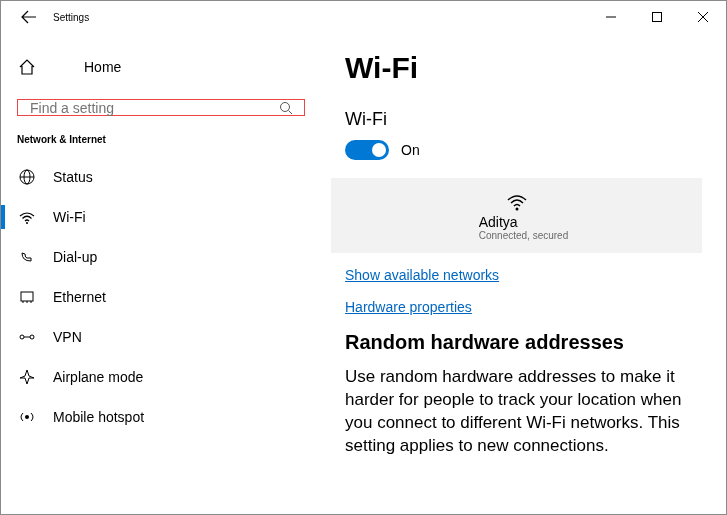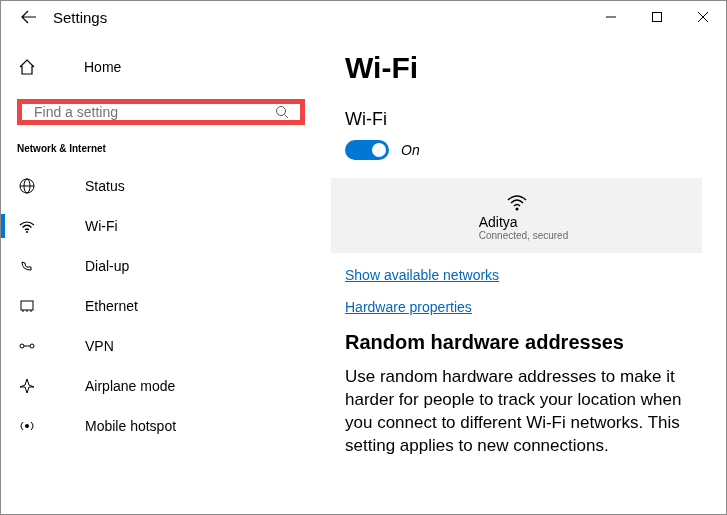--- a/index.html
+++ b/index.html
@@ -25,21 +25,21 @@
   }
   .titlebar .back {
     width: 40px;
     height: 32px;
     display: flex;
     align-items: center;
     justify-content: center;
   }
   .titlebar .title {
     padding-left: 4px;
-    font-size: 15px;
+    font-size: 10px;
   }
   .winbtns {
     margin-left: auto;
     display: flex;
   }
   .winbtn {
     width: 46px;
     height: 32px;
     display: flex;
     align-items: center;
@@ -60,22 +60,22 @@
     align-items: center;
     height: 40px;
     padding: 0 16px;
     margin-bottom: 12px;
     gap: 31px;
   }
   .home-row .ic { width: 20px; display:flex; justify-content:center; }
   .home-row .lbl { padding-left: 16px; }
   .searchbox {
     margin: 0 16px 18px 16px;
-    height: 26px;
-    border: 5px solid #ef4444;
+    height: 17px;
+    border: 1px solid #ef4444;
     display: flex;
     align-items: center;
     padding: 0 10px;
     background: #fff;
   }
   .searchbox input {
     border: none;
     outline: none;
     flex: 1;
     font-size: 14px;
@@ -86,21 +86,20 @@
     font-weight: 600;
     font-size: 10px;
     padding: 0 16px 12px 16px;
   }
   .navitem {
     display: flex;
     align-items: center;
     height: 40px;
     padding: 0 16px;
     position: relative;
-    gap: 32px;
   }
   .navitem .ic { width: 20px; display:flex; justify-content:center; }
   .navitem .lbl { padding-left: 16px; }
   .navitem.selected::before {
     content: "";
     position: absolute;
     left: 0;
     top: 8px;
     bottom: 8px;
     width: 4px;
@@ -118,21 +117,20 @@
     margin: 0 0 24px 0;
   }
   .subhead {
     font-size: 18px;
     margin: 0 0 10px 0;
   }
   .toggle-row {
     display: flex;
     align-items: center;
     margin-bottom: 18px;
-    font-style: italic;
   }
   .toggle {
     width: 44px;
     height: 20px;
     border-radius: 10px;
     background: #0078d4;
     position: relative;
     margin-right: 12px;
   }
   .toggle .knob {

